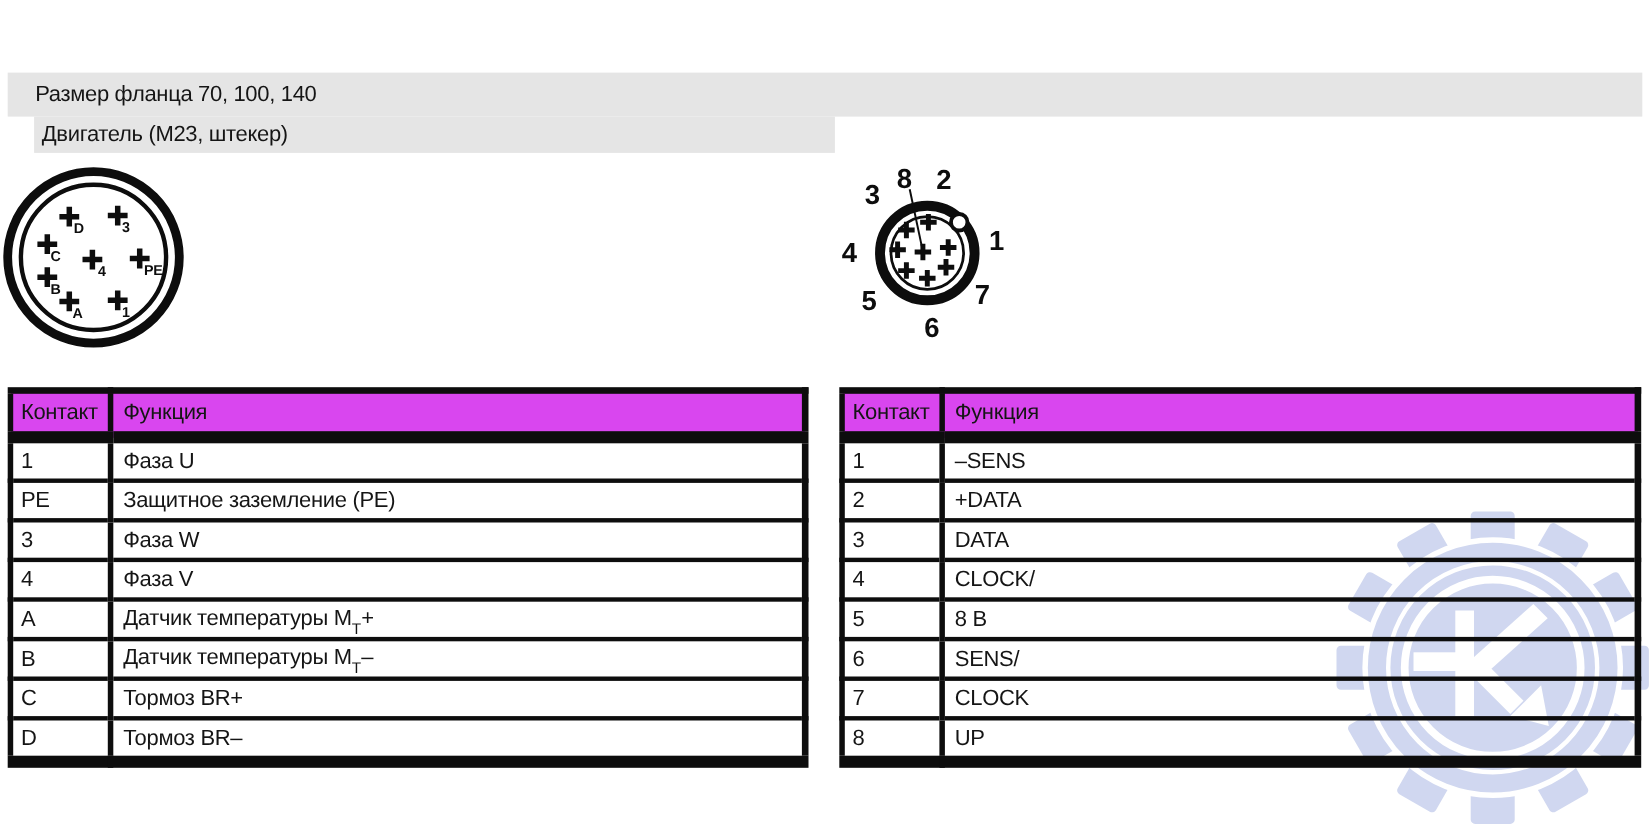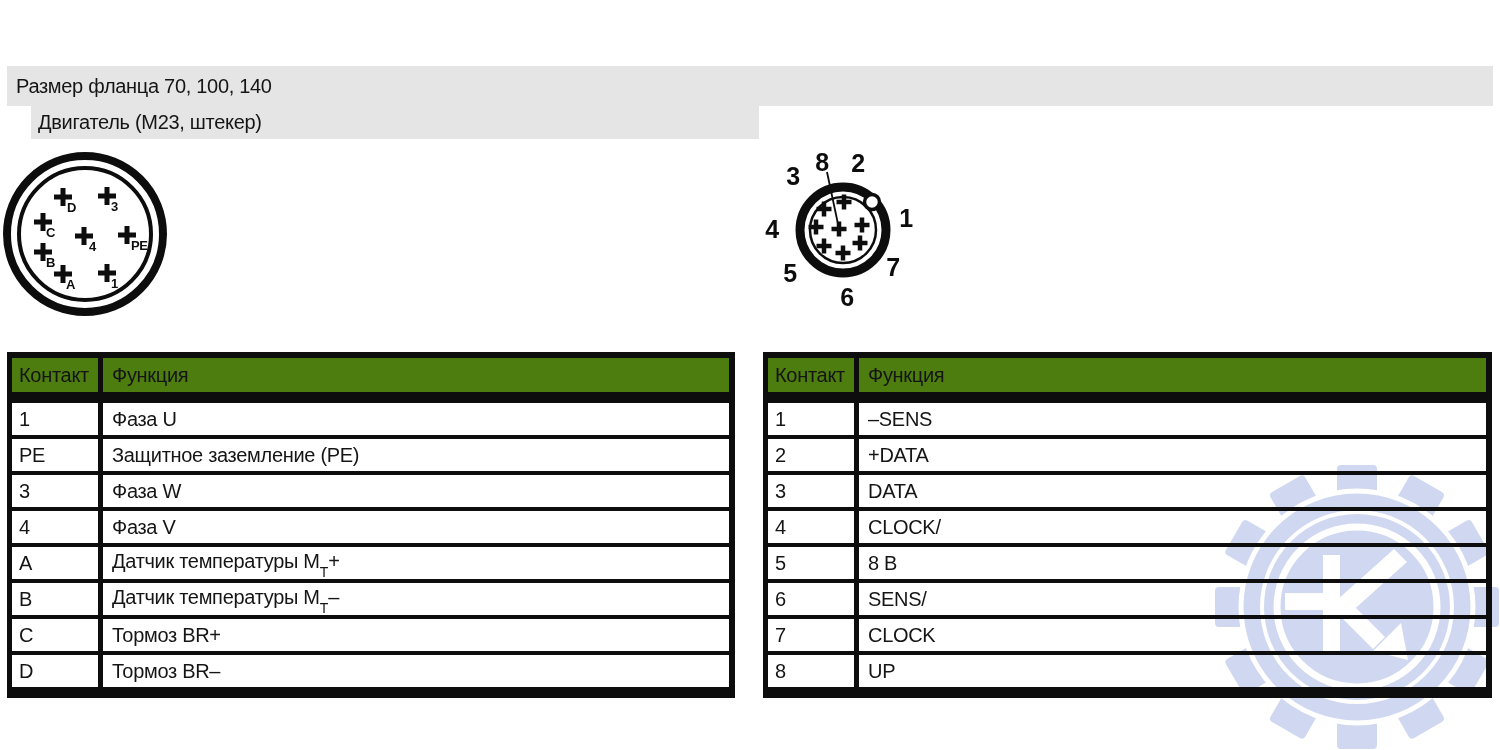--- a/index.html
+++ b/index.html
@@ -4,38 +4,38 @@
 <style>
   html,body{margin:0;padding:0;background:#fff;}
   .page{position:relative;width:1500px;height:750px;background:#ffffff;overflow:hidden;
         font-family:"Liberation Sans",sans-serif;color:#151515;letter-spacing:-0.3px;}
 
   
   .band{position:absolute;background:#e5e5e5;z-index:1;}
   .band-top{left:7px;top:66px;width:1486px;height:40px;}
   .band-left{left:7px;top:106px;width:728px;height:33px;margin-left:24px;}
   .band-right{left:768px;top:106px;width:725px;height:33px;}
-  .band-text{font-size:20px;line-height:40px;padding-left:9px;white-space:nowrap;}
+  .band-text{font-size:20px;line-height:40px;padding-left:25px;white-space:nowrap;}
   .band-left .band-text,.band-right .band-text{line-height:33px;padding-left:7px;}
 
   
   .conn{position:absolute;z-index:2;}
   .conn-m23{left:0;top:145px;}
   .conn-m12{left:755px;top:140px;}
   .pin-label{font-weight:bold;font-size:13px;fill:#0d0d0d;}
   .pos-label{font-weight:bold;font-size:25px;fill:#0d0d0d;}
   text{font-family:"Liberation Sans",sans-serif;}
 
   
   table.pin-table{position:absolute;top:352px;border-collapse:collapse;table-layout:fixed;
     z-index:2;background:transparent;
     border-style:solid;border-color:#0d0d0d;border-width:6px 6px 11px 5px;}
   table.tbl-left{left:7px;width:728px;}
   table.tbl-right{left:763px;width:729px;}
-  .pin-table th{height:32px;background:#4d7c0f;text-align:left;font-weight:400;
+  .pin-table th{height:32px;background:#d946ef;text-align:left;font-weight:400;
     font-size:20px;border-bottom:11px solid #0d0d0d;}
   .pin-table td{height:30px;font-size:20px;border-top:4px solid #0d0d0d;background:transparent;}
   .pin-table tbody tr:first-child td{border-top:0;}
   .pin-table th:first-child,.pin-table td:first-child{width:78px;border-right:5px solid #0d0d0d;padding-left:7px;}
   .pin-table th:last-child,.pin-table td:last-child{padding-left:9px;}
   sub{font-size:70%;position:relative;top:0.25em;letter-spacing:0;}
 
   
   .watermark{position:absolute;left:1207px;top:457px;width:300px;height:300px;z-index:0;opacity:0.93;}
 </style>

